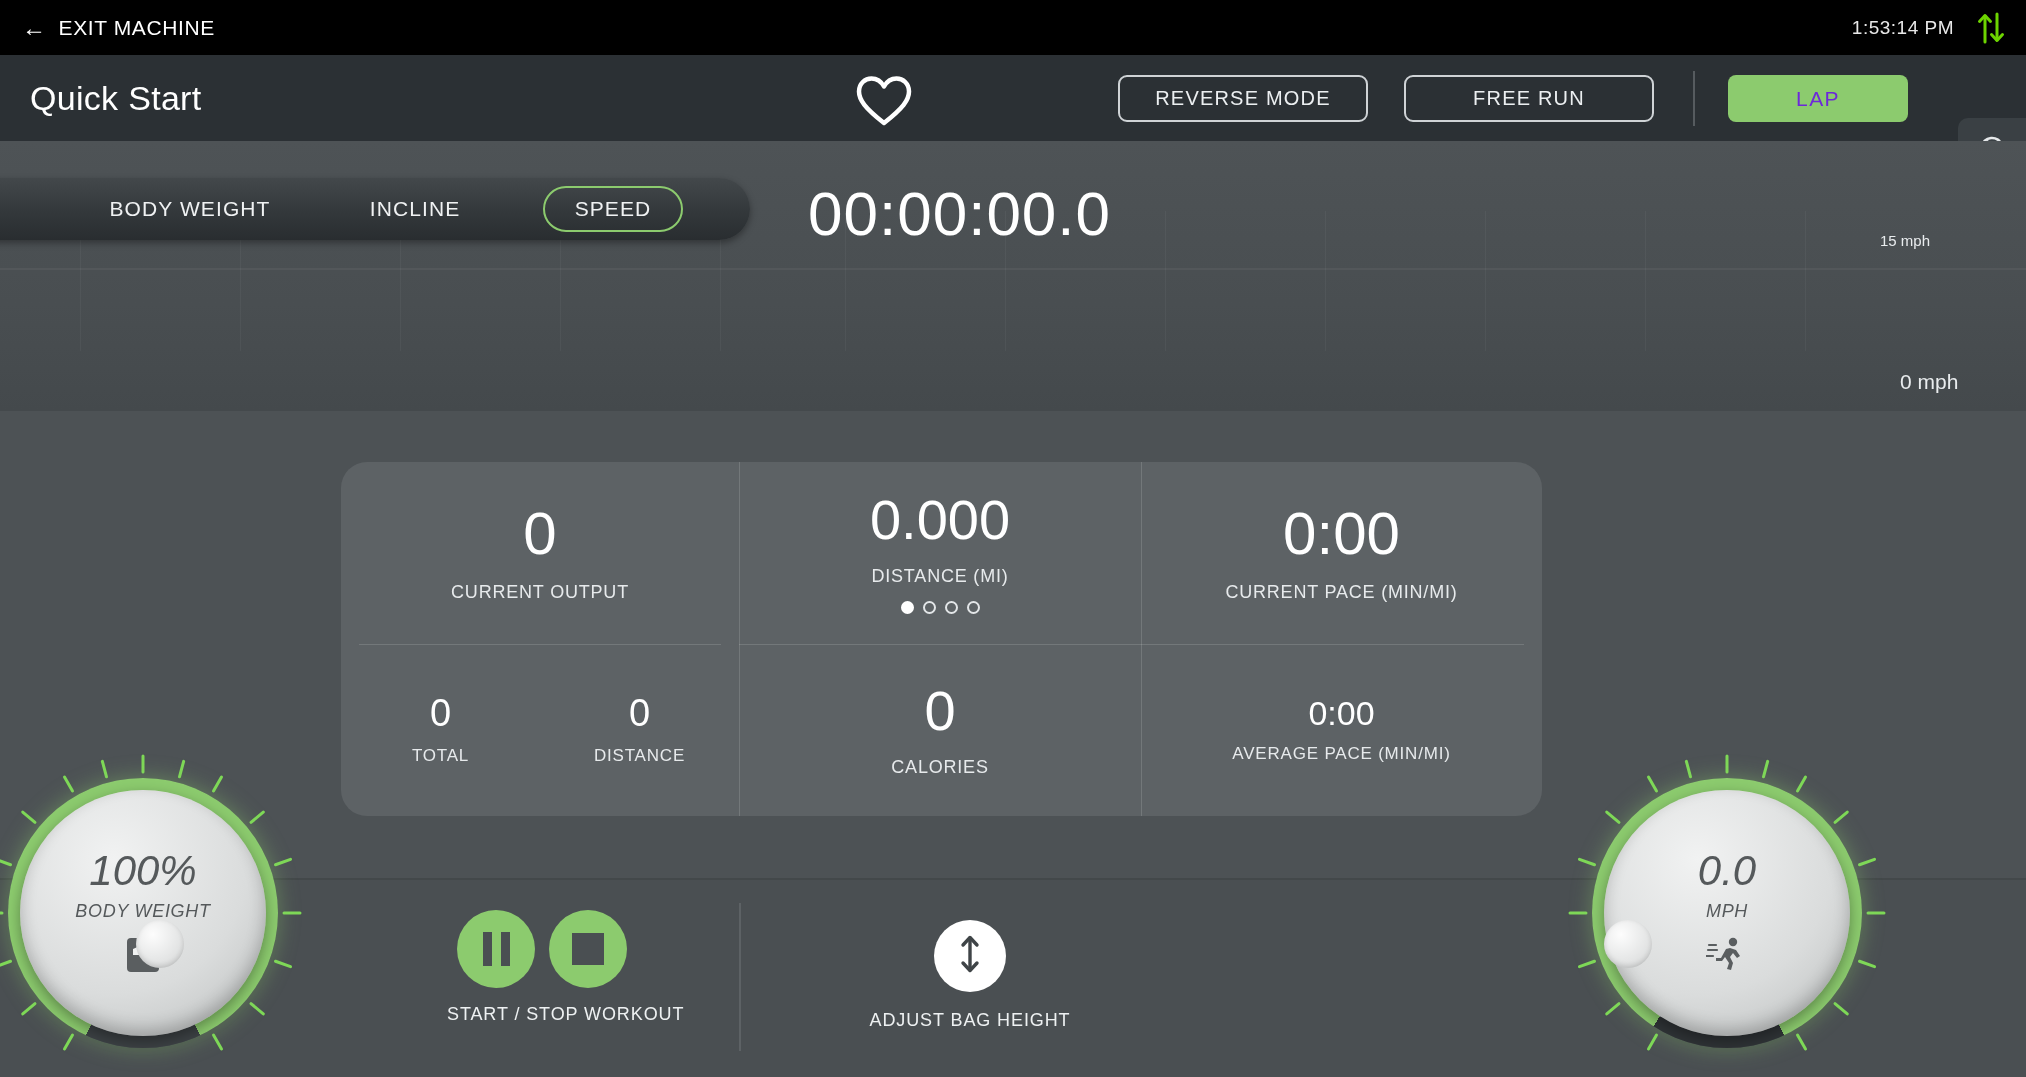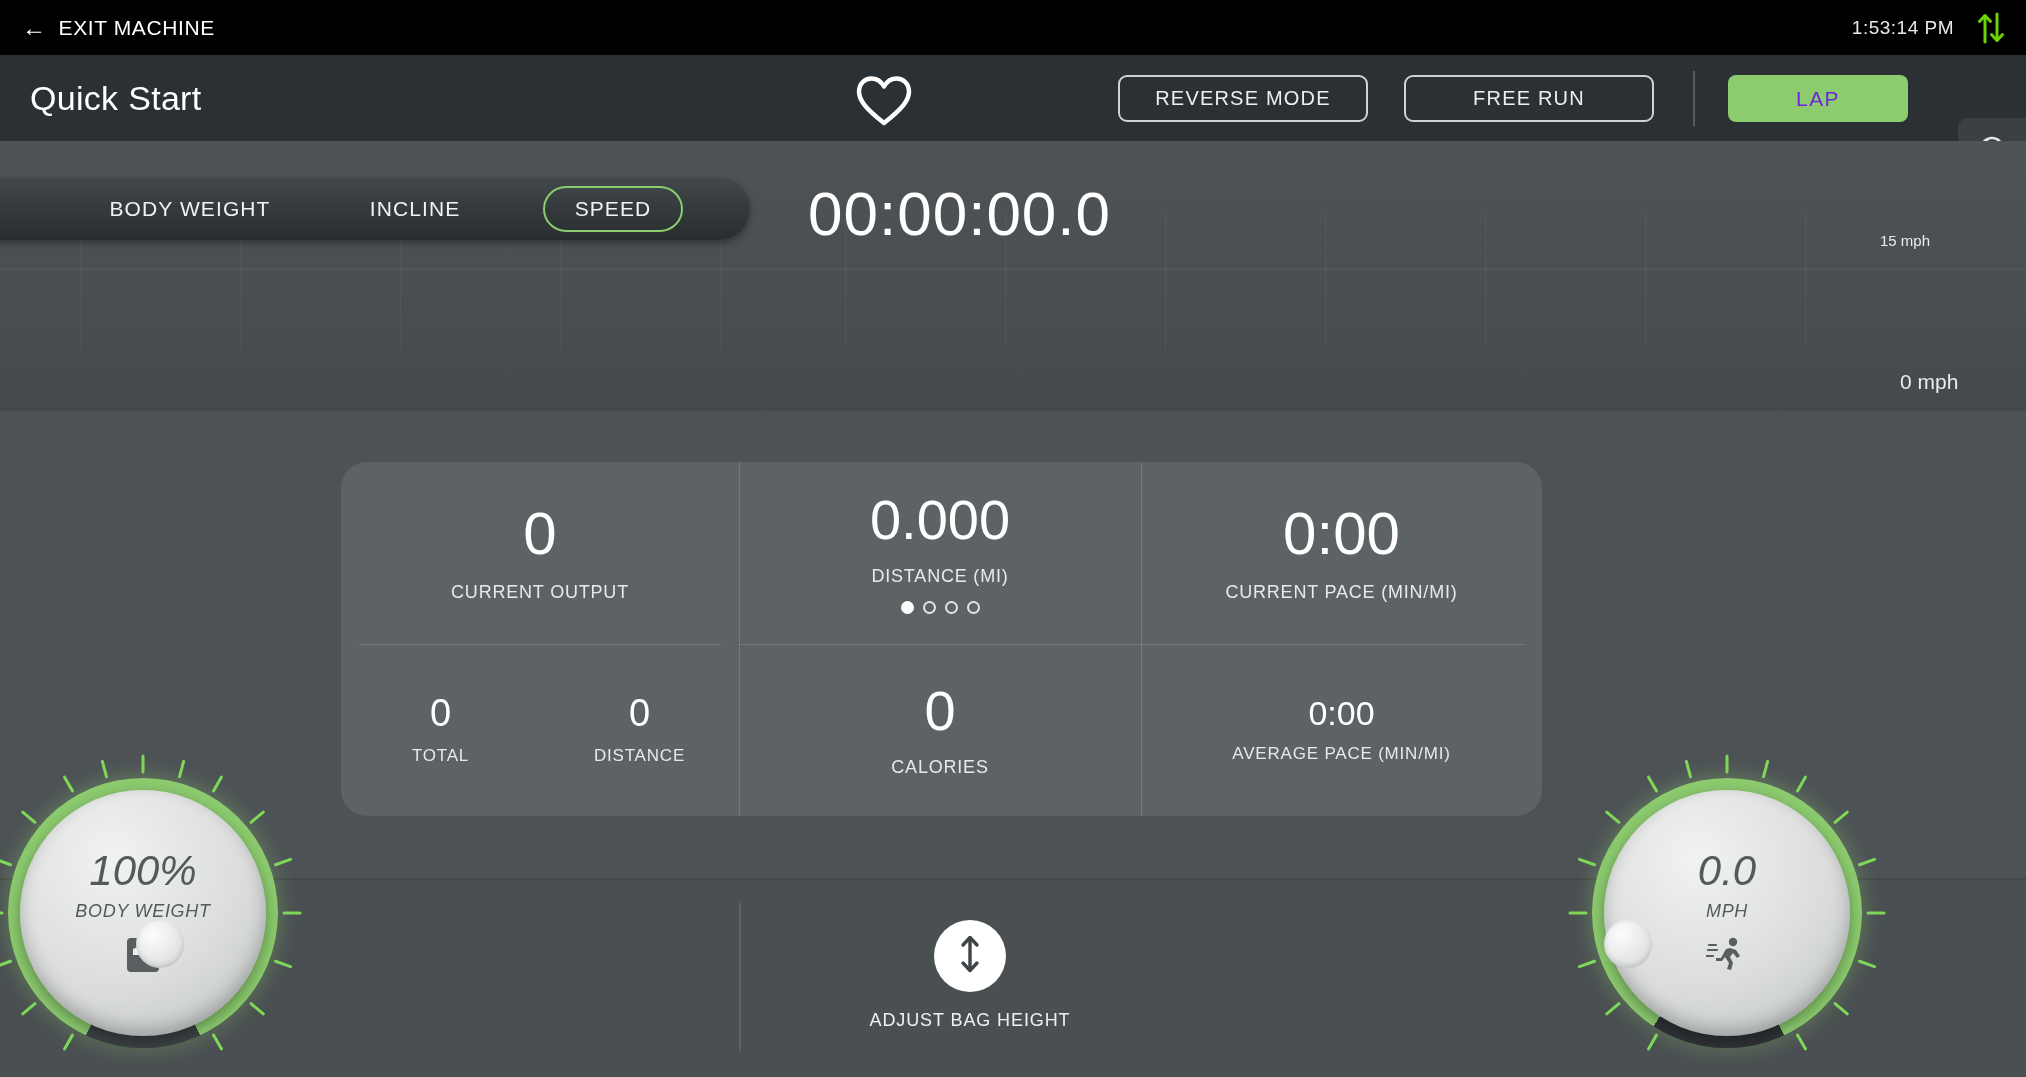--- a/index.html
+++ b/index.html
@@ -355,20 +355,34 @@
 
     <div class="cell" id="cell-avgpace">
       <div class="val-sm">0:00</div>
       <div class="cap-sm">AVERAGE PACE (MIN/MI)</div>
     </div>
   </div>
 
   <div id="bottom"></div>
   <div id="bottom-top-edge"></div>
 
+  <div id="transport">
+    <div id="transport-row">
+      <div class="round-btn">
+        <span class="pause-bars">
+            <span></span>
+            <span></span>
+          </span>
+      </div>
+      <div class="round-btn">
+        <span class="stop-sq"></span>
+      </div>
+    </div>
+    <div id="transport-label">START / STOP WORKOUT</div>
+  </div>
 
   <div id="bottom-divider"></div>
 
   <div id="bagheight">
     <div id="bag-circle">
       <span>
         <svg width="36" height="44" viewBox="0 0 36 44">
           <g stroke="#3f4447" stroke-width="3.4" fill="none" stroke-linecap="round" stroke-linejoin="round">
             <path d="M18 6 L18 38"></path>
             <path d="M11 13 L18 5.5 L25 13"></path>

